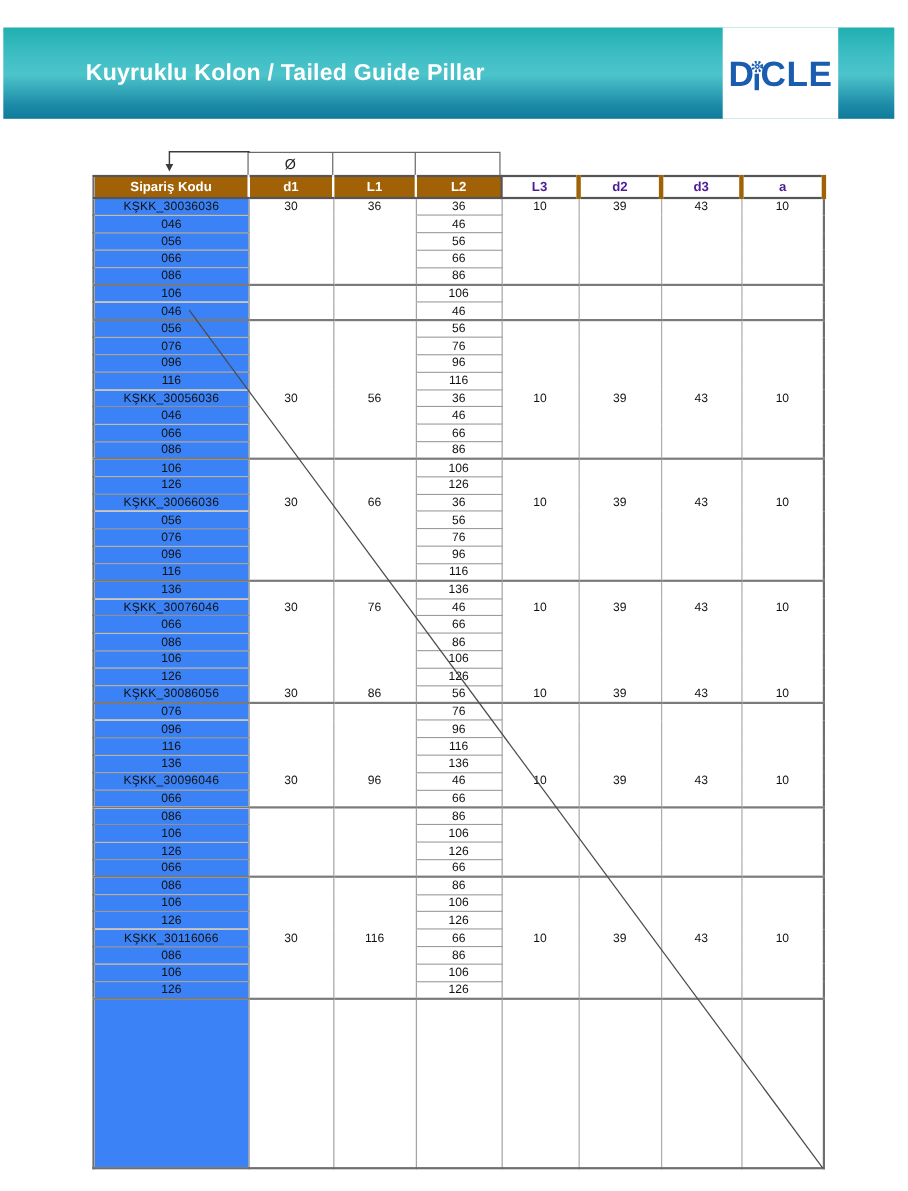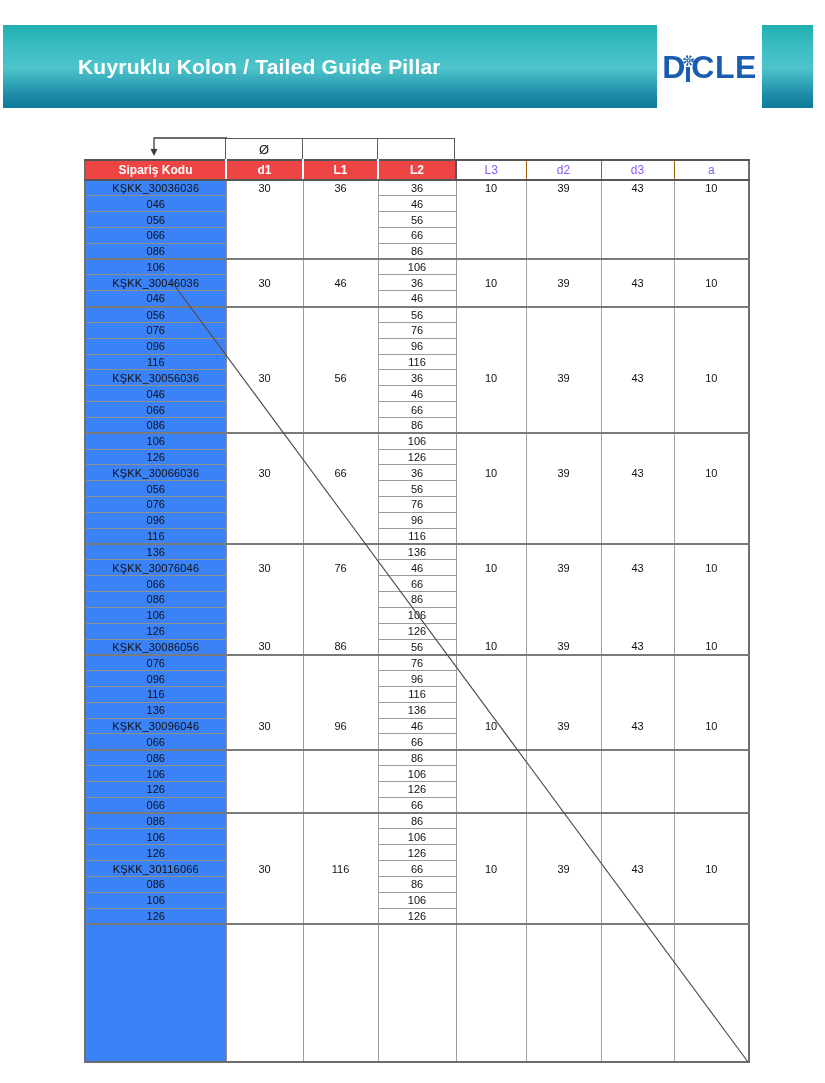--- a/index.html
+++ b/index.html
@@ -28,23 +28,23 @@
   .dia-cell.last{border-right:1px solid #5a5a5a;}
 
   
   .tablewrap{position:absolute;left:84px;top:159px;width:664px;height:904px;}
   table.main{border-collapse:collapse;table-layout:fixed;width:664px;height:904px;
         border:2px solid #6e6e6e;font-size:11px;color:#111;}
   table.main th, table.main td{padding:0;text-align:center;vertical-align:middle;overflow:hidden;white-space:nowrap;}
 
   thead tr{height:20px;}
   th{font-size:12px;border-top:2px solid #555;border-bottom:2px solid #555;}
-  th.accent{background:#ef4444;color:#ffffff;font-weight:bold;border-right:2px solid #ffffff;}
+  th.accent{background:#a16207;color:#ffffff;font-weight:bold;border-right:2px solid #ffffff;}
   th.accent.lastaccent{border-right:2px solid #555;margin-top:23px;}
-  th.plain{background:#ffffff;color:#8b5cf6;font-weight:normal;border-left:1px solid #9b9b9b;border-right:1px solid #a16207;}
+  th.plain{background:#ffffff;color:#4c1d95;font-weight:bold;border-left:1px solid #9b9b9b;border-right:4px solid #a16207;}
 
   tbody tr{height:15.83px;}
   tbody tr.filler{height:auto;}
   td.c0{background:#3b82f6;border:1px solid #909090;}
   td.c1,td.c2{border-left:1px solid #9b9b9b;border-right:1px solid #9b9b9b;border-top:none;border-bottom:none;}
   td.c3{border:1px solid #9b9b9b;}
   td.c4,td.c5,td.c6,td.c7{border-left:1px solid #a3a3a3;border-right:1px solid #a3a3a3;border-top:none;border-bottom:none;}
   tr.sep td{border-bottom:2px solid #7a7a7a;}
   tr.filler td{border-bottom:none;}
   td.codecell{letter-spacing:0.2px;}
@@ -159,30 +159,20 @@
           <tr>
             <td class="c0">106</td>
             <td class="c1"></td>
             <td class="c2"></td>
             <td class="c3">106</td>
             <td class="c4"></td>
             <td class="c5"></td>
             <td class="c6"></td>
             <td class="c7"></td>
           </tr>
-          <tr>
-            <td class="c0 codecell">KŞKK_30046036</td>
-            <td class="c1">30</td>
-            <td class="c2">46</td>
-            <td class="c3">36</td>
-            <td class="c4">10</td>
-            <td class="c5">39</td>
-            <td class="c6">43</td>
-            <td class="c7">10</td>
-          </tr>
           <tr class="sep">
             <td class="c0">046</td>
             <td class="c1"></td>
             <td class="c2"></td>
             <td class="c3">46</td>
             <td class="c4"></td>
             <td class="c5"></td>
             <td class="c6"></td>
             <td class="c7"></td>
           </tr>

